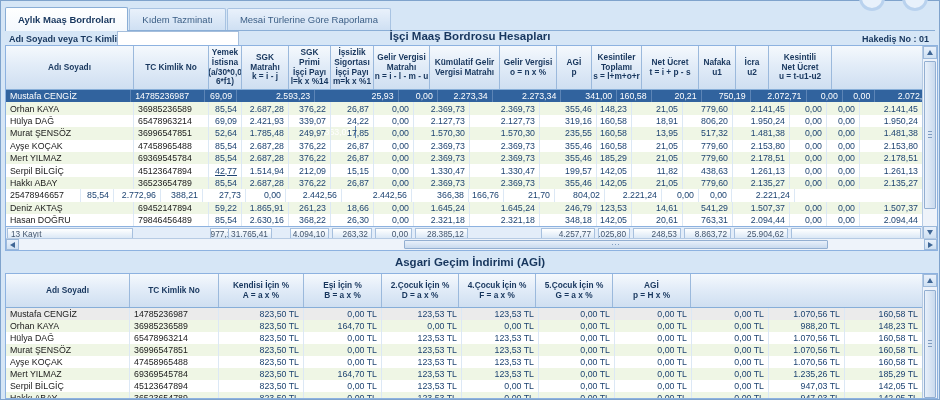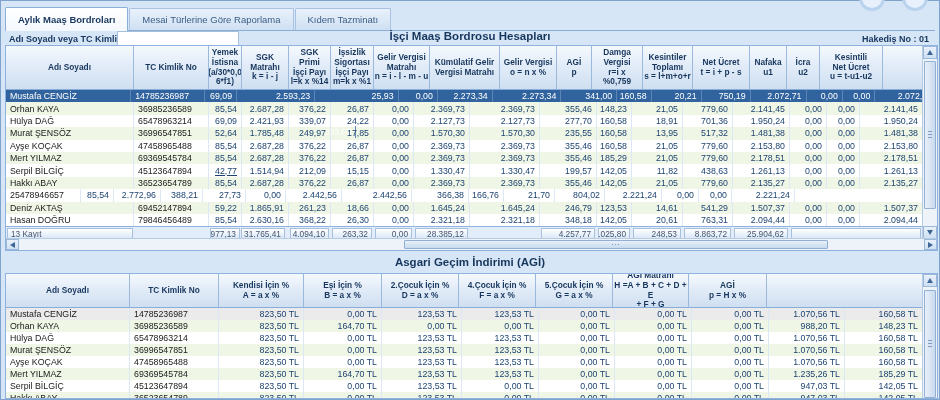--- a/index.html
+++ b/index.html
@@ -85,22 +85,22 @@
 </head>
 <body>
 
 <div class="win">
 
   <span class="circle" style="left:858px;"></span>
   <span class="circle" style="left:901px;"></span>
 
   <div class="tabbar">
     <div class="tab active">Aylık Maaş Bordroları</div>
+    <div class="tab">Kıdem Tazminatı</div>
     <div class="tab">Mesai Türlerine Göre Raporlama</div>
-    <div class="tab">Kıdem Tazminatı</div>
   </div>
 
   <div class="flabel">Adı Soyadı veya TC Kimlik No</div>
   <input class="finput" type="text" value="" style="">
   <div class="gtitle">İşçi Maaş Bordrosu Hesapları</div>
   <div class="hakedis">Hakediş No : 01</div>
 
   <div class="grid" id="grid1">
     <div class="ghead" id="t1-head">
         <div class="hcell" style="width: 128px;">Adı Soyadı</div>
@@ -121,24 +121,20 @@
 m=k x %1</div>
         <div class="hcell" style="width: 56px;">Gelir Vergisi
 Matrahı
 n = i - l - m - u</div>
         <div class="hcell" style="width: 70px;">Kümülatif Gelir
 Vergisi Matrahı</div>
         <div class="hcell" style="width: 57px;">Gelir Vergisi
 o = n x %</div>
         <div class="hcell" style="width: 35px;">AGİ
 p</div>
-        <div class="hcell" style="width: 51px;">Damga
-Vergisi
-r=i x
-%0,759</div>
         <div class="hcell" style="width: 50px;">Kesintiler
 Toplamı
 s = l+m+o+r</div>
         <div class="hcell" style="width: 57px;">Net Ücret
 t = i + p - s</div>
         <div class="hcell" style="width: 37px;">Nafaka
 u1</div>
         <div class="hcell" style="width: 33px;">İcra
 u2</div>
         <div class="hcell" style="width: 63px;">Kesintili
@@ -187,24 +183,24 @@
         <div class="trow">
           <div class="c txt" style="width: 128px;">Hülya DAĞ</div>
           <div class="c txt" style="width: 75px;">65478963214</div>
           <div class="c num" style="width: 33px;">69,09</div>
           <div class="c num" style="width: 47px;">2.421,93</div>
           <div class="c num" style="width: 42px;">339,07</div>
           <div class="c num" style="width: 43px;">24,22</div>
           <div class="c num" style="width: 40px;">0,00</div>
           <div class="c num" style="width: 56px;">2.127,73</div>
           <div class="c num" style="width: 70px;">2.127,73</div>
-          <div class="c num" style="width: 57px;">277,70</div>
+          <div class="c num" style="width: 57px;">319,16</div>
           <div class="c num" style="width: 35px;">160,58</div>
           <div class="c num" style="width: 51px;">18,91</div>
-          <div class="c num" style="width: 50px;">701,36</div>
+          <div class="c num" style="width: 50px;">806,20</div>
           <div class="c num" style="width: 57px;">1.950,24</div>
           <div class="c num" style="width: 37px;">0,00</div>
           <div class="c num" style="width: 33px;">0,00</div>
           <div class="c num" style="width: 63px;">1.950,24</div>
         </div>
         <div class="trow alt">
           <div class="c txt" style="width: 128px;">Murat ŞENSÖZ</div>
           <div class="c txt" style="width: 75px;">36996547851</div>
           <div class="c num" style="width: 33px;">52,64</div>
           <div class="c num" style="width: 47px;">1.785,48</div>
@@ -351,21 +347,21 @@
           <div class="c num" style="width: 50px;">763,31</div>
           <div class="c num" style="width: 57px;">2.094,44</div>
           <div class="c num" style="width: 37px;">0,00</div>
           <div class="c num" style="width: 33px;">0,00</div>
           <div class="c num" style="width: 63px;">2.094,44</div>
         </div>
       </div>
     <div class="totbar" id="t1-totals">
         <div class="tbox" style="left: 1px; width: 126px;">13 Kayıt</div>
         <div class="tbox right" style="left: 204px; width: 30px;">977,13</div>
-        <div class="tbox right" style="left: 235px; width: 44px;">31.765,41</div>
+        <div class="tbox right" style="left: 222px; width: 44px;">31.765,41</div>
         <div class="tbox right" style="left: 284px; width: 39px;">4.094,10</div>
         <div class="tbox right" style="left: 326px; width: 40px;">263,32</div>
         <div class="tbox right" style="left: 369px; width: 37px;">0,00</div>
         <div class="tbox right" style="left: 409px; width: 53px;">28.385,12</div>
         <div class="tbox right" style="left: 535px; width: 54px;">4.257,77</div>
         <div class="tbox right" style="left: 592px; width: 32px;">2.025,80</div>
         <div class="tbox right" style="left: 627px; width: 48px;">248,53</div>
         <div class="tbox right" style="left: 678px; width: 47px;">8.863,72</div>
         <div class="tbox right" style="left: 728px; width: 54px;">25.904,62</div>
         <div class="tbox right" style="left: 785px; width: 130px;"></div>
@@ -405,23 +401,20 @@
         <div class="hcell" style="width: 85px;">Kendisi İçin %
 A = a x %</div>
         <div class="hcell" style="width: 78px;">Eşi İçin %
 B = a x %</div>
         <div class="hcell" style="width: 77px;">2.Çocuk İçin %
 D = a x %</div>
         <div class="hcell" style="width: 77px;">4.Çocuk İçin %
 F = a x %</div>
         <div class="hcell" style="width: 77px;">5.Çocuk İçin %
 G = a x %</div>
-        <div class="hcell" style="width: 76px;">AGİ Matrahı
-H =A + B + C + D + E
-+ F + G</div>
         <div class="hcell" style="width: 78px;">AGİ
 p = H x %</div>
       </div>
     <div class="gbody" id="t2-body">
         <div class="trow sel2">
           <div class="c txt" style="width: 124px;">Mustafa CENGİZ</div>
           <div class="c txt" style="width: 89px;">14785236987</div>
           <div class="c num" style="width: 85px;">823,50 TL</div>
           <div class="c num" style="width: 78px;">0,00 TL</div>
           <div class="c num" style="width: 80px;">123,53 TL</div>

